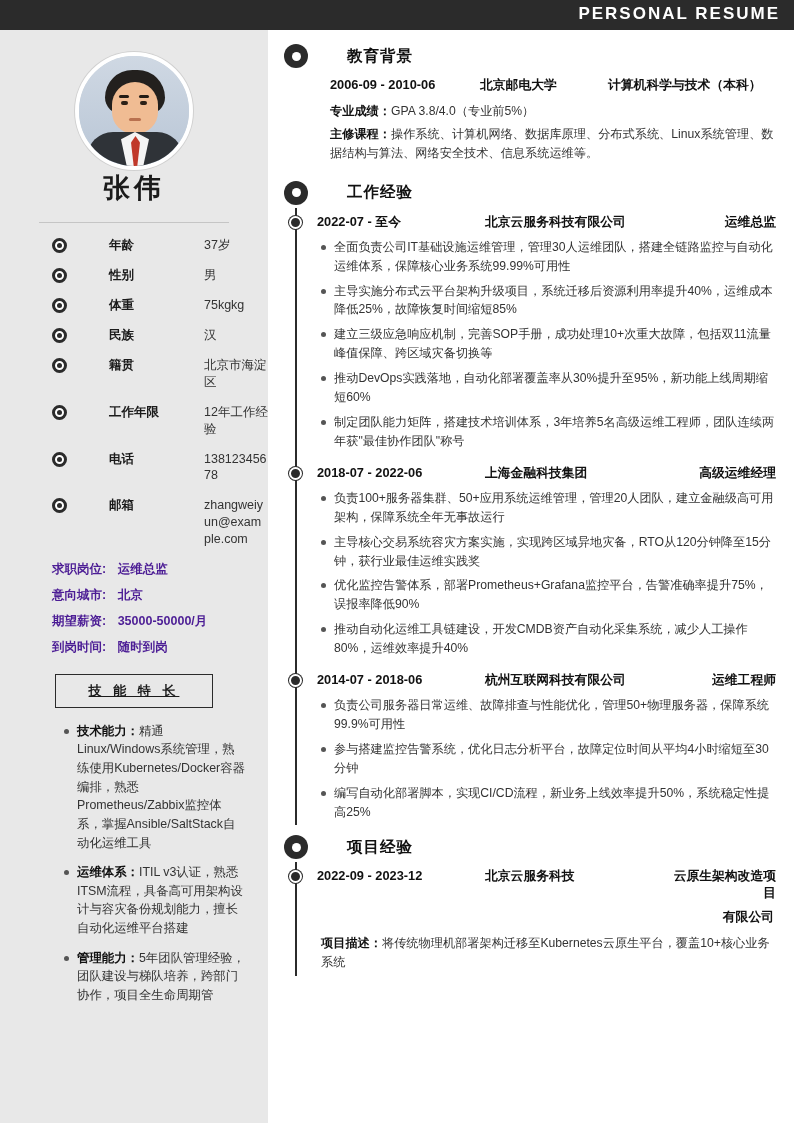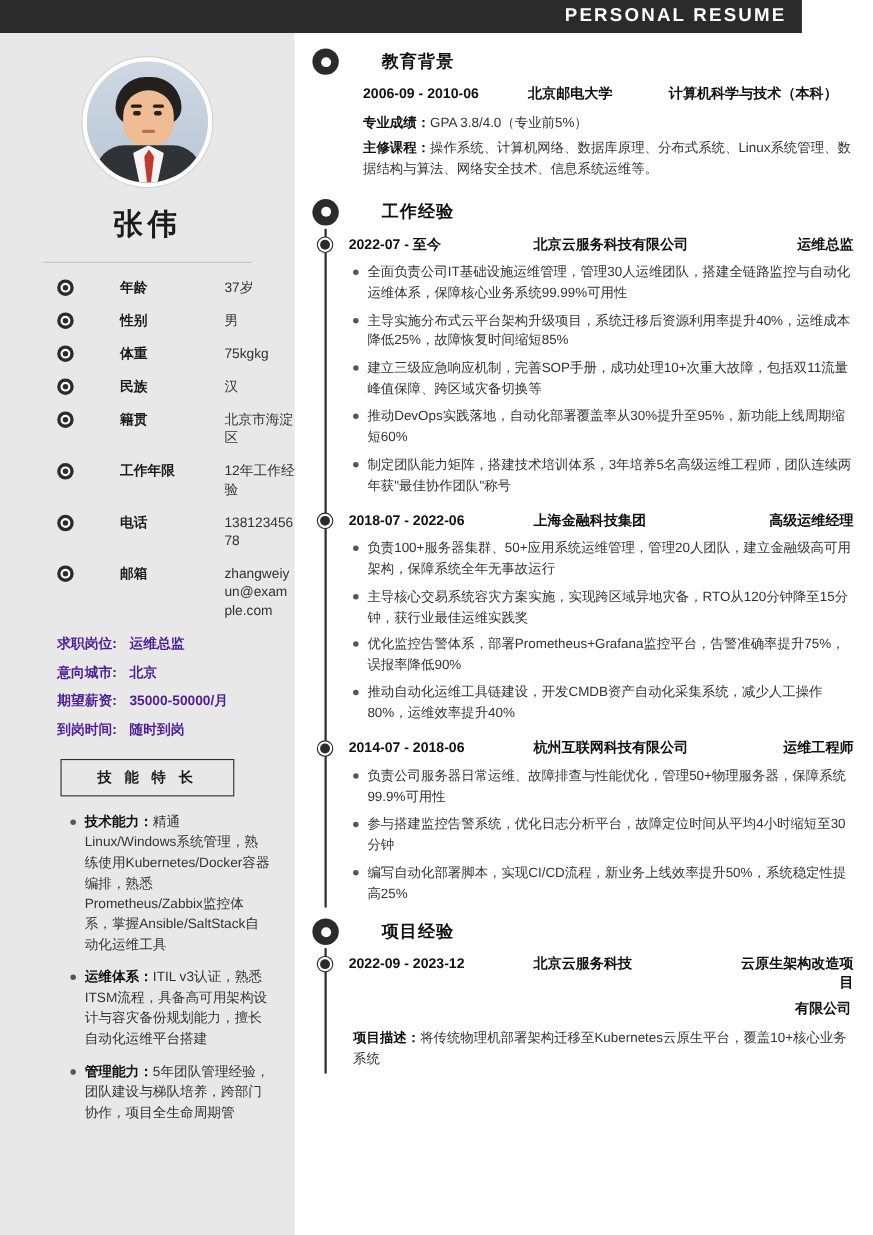--- a/index.html
+++ b/index.html
@@ -9,21 +9,21 @@
     height: 1123px;
     font-family: "Liberation Sans", "DejaVu Sans", sans-serif;
     background: #ffffff;
     color: #222;
     overflow: hidden;
   }
   .page { position: relative; width: 794px; height: 1123px; background:#fff; }
 
   
   .header {
-    position: absolute; top:0; left:0; width:729px; height:30px;
+    position: absolute; top:0; left:0; width:794px; height:30px;
     background:#2b2b2b;
   }
   .header-title {
     position:absolute; right:14px; top:4px;
     color:#ffffff; font-size:17px; font-weight:bold; letter-spacing:2px;
   }
 
   
   .left {
     position:absolute; left:0; top:30px; width:268px; height:1093px;
@@ -31,21 +31,21 @@
   }
   .photo-wrap {
     width:118px; height:118px; margin:22px auto 0 auto;
     border-radius:50%; overflow:hidden;
     border:4px solid #ffffff; background:#c9d3dd;
     box-shadow: 0 0 0 1px #d0d0d0;
     position:relative;
   }
   .name {
     text-align:center; font-size:27px; font-weight:bold; color:#1b1b1b;
-    margin-top:16px; letter-spacing:4px;
+    letter-spacing:4px;
   }
   .divider { width:190px; height:1px; background:#c5c5c5; margin:16px auto 0 auto; }
 
   .info-list { margin:14px 0 0 0; padding:0 0 0 52px; list-style:none; }
   .info-row { display:flex; align-items:flex-start; margin-bottom:13px;gap:33px; }
   .bullet-icon {
     width:15px; height:15px; border-radius:50%;
     border:3px solid #2b2b2b; background:#fff;
     flex:0 0 auto; margin-top:1px;
   }
@@ -60,21 +60,21 @@
   .info-value { font-size:12.5px; color:#333; line-height:1.35; width:92px; word-break:break-all; }
 
   .job-block { padding:0 0 0 52px; margin-top:6px; }
   .job-line { font-size:12.5px; margin-bottom:9px; color:#4c1d95; }
   .job-line .k { font-weight:bold; }
   .job-line .v { font-weight:bold; margin-left:8px; }
 
   .skill-title-box {
     width:158px; margin:18px auto 0 auto; border:1.5px solid #2b2b2b;
     text-align:center; padding:7px 0; font-size:13px; font-weight:bold;
-    letter-spacing:4px; color:#1b1b1b; background:#e8e8e8;
+    letter-spacing:4px; color:#1b1b1b; background:#e8e8e8;text-decoration:underline;
   }
   .skill-list { margin:14px 0 0 0; padding:0 22px 0 64px; list-style:none; }
   .skill-item { position:relative; padding-left:13px; margin-bottom:11px;
     font-size:12.4px; line-height:1.5; color:#333; }
   .skill-item:before {
     content:""; position:absolute; left:0; top:7px;
     width:5px; height:5px; border-radius:50%; background:#555;
   }
   .skill-item b { color:#111; }
 

